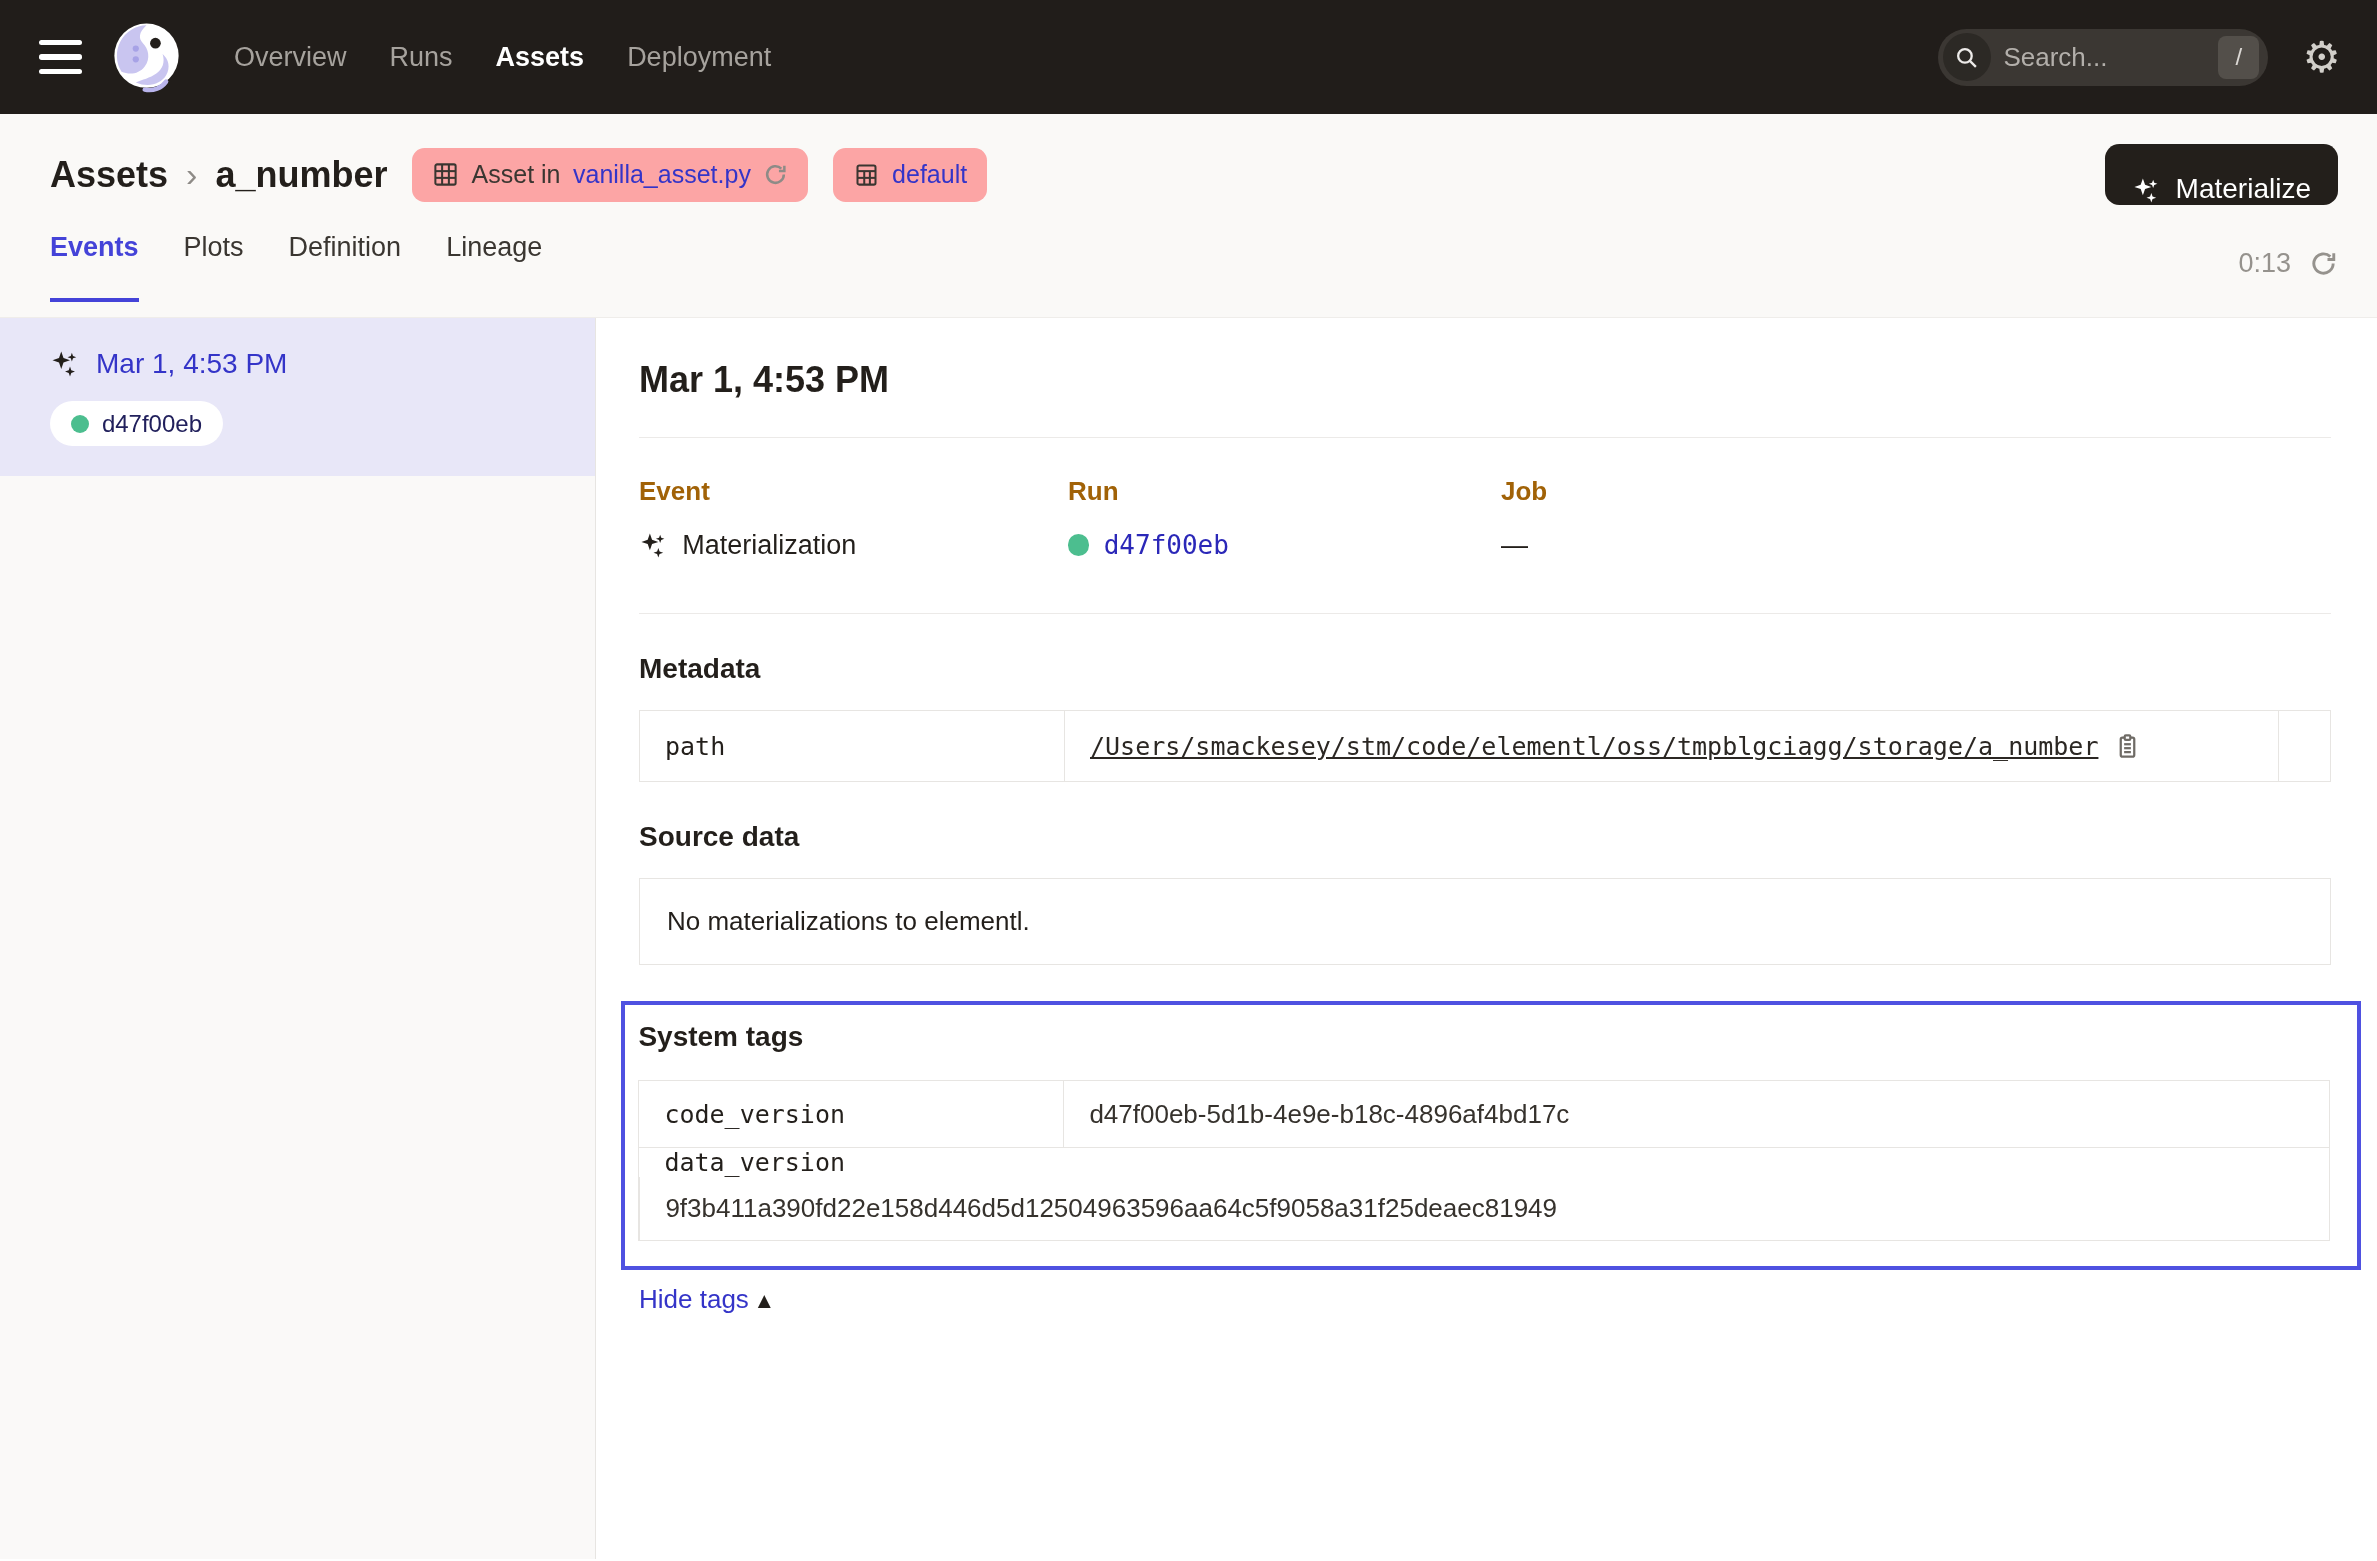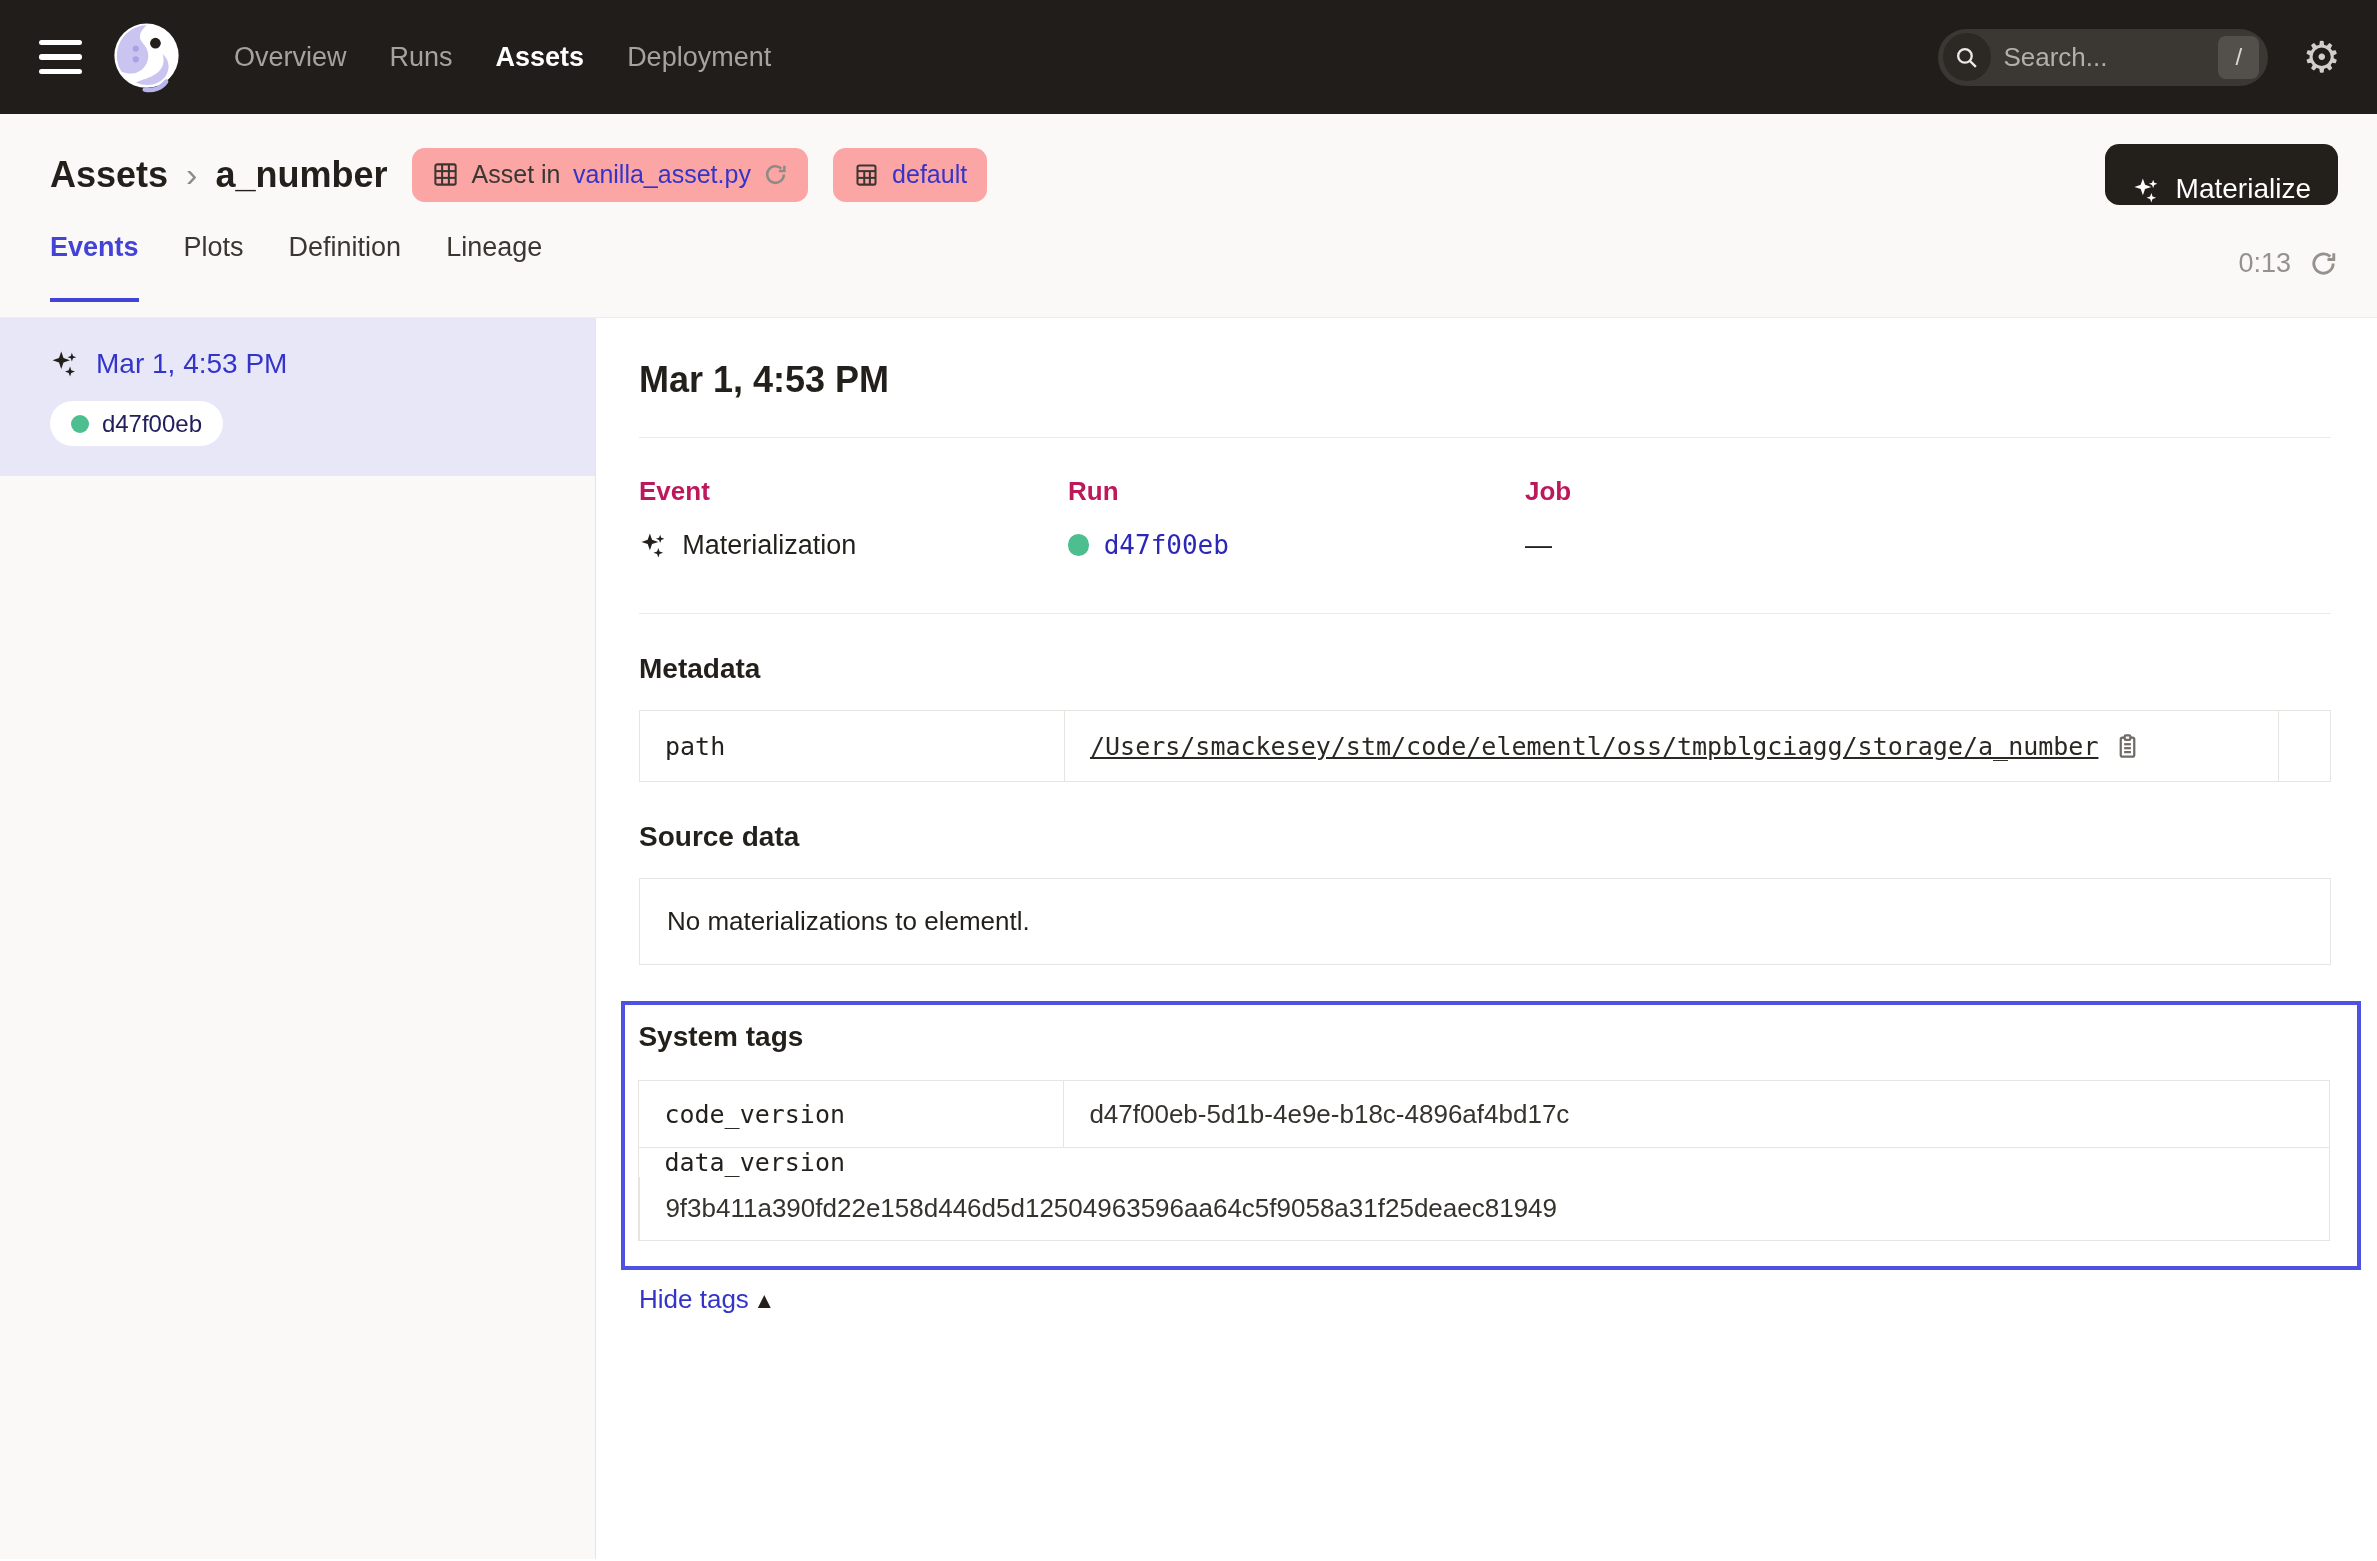--- a/index.html
+++ b/index.html
@@ -74,22 +74,22 @@
     background: #ffffff; border-radius: 23px; height: 45px; padding: 0 21.4px; cursor: pointer; }
   .run-pill .dot { width: 18px; height: 18px; }
   .run-pill span.runid { font-size: 24px; color: #21205C; }
   .dot { border-radius: 50%; background: #4CBE8F; display: inline-block; flex: none; }
 
   main { flex: 1; background: #ffffff; padding: 41px 46px 0 43px; }
   .main-title { font-size: 36px; font-weight: 700; margin: 0; color: #231F1B; }
   .divider { border: none; border-top: 1.8px solid #ECEAE8; margin: 36px 0 0 0; }
 
   .event-grid { display: flex; margin-top: 38px; }
-  .eg-col-1 { width: 429px; } .eg-col-2 { width: 433px; } .eg-col-3 { flex: 1; margin-left: 24px; }
-  .eg-label { font-size: 26px; font-weight: 700; color: #be185d; }
+  .eg-col-1 { width: 429px; } .eg-col-2 { width: 433px; } .eg-col-3 { flex: 1; }
+  .eg-label { font-size: 26px; font-weight: 700; color: #a16207; }
   .eg-value { margin-top: 23px; display: flex; align-items: center; gap: 14.3px; font-size: 27px; color: #231F1B; }
   .eg-value .dot { width: 21.4px; height: 21.4px; }
   .run-link { font-family: "DejaVu Sans Mono", monospace; font-size: 26px; color: #2B28B8;
     text-decoration: none; cursor: pointer; }
   .divider-2 { margin-top: 52px; }
 
   .section-heading { font-size: 28px; font-weight: 700; margin: 39px 0 0 0; color: #231F1B; }
   .kv-table { margin-top: 25px; border: 1.8px solid #E7E5E2; background: #ffffff; }
   .kv-row { display: flex; align-items: stretch; min-height: 70px; }
   .kv-row + .kv-row { border-top: 1.8px solid #E7E5E2; flex-direction: column; }

